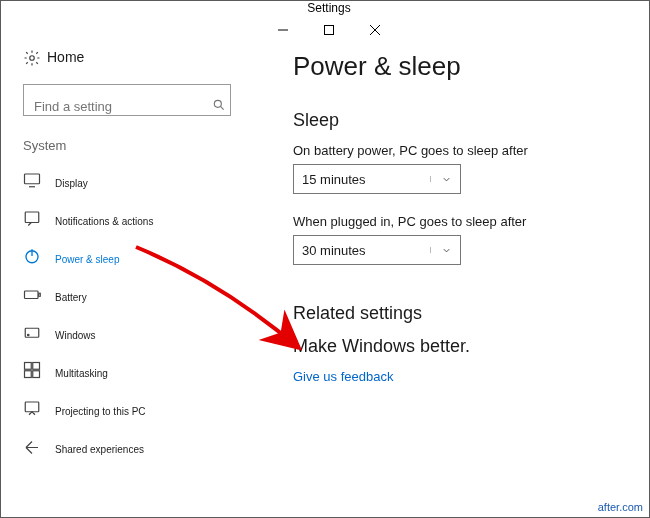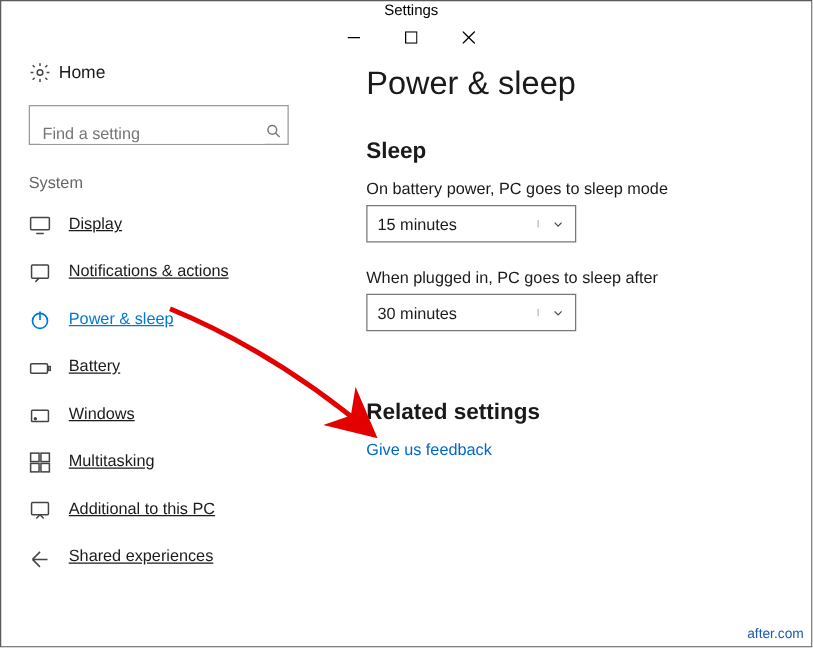--- a/index.html
+++ b/index.html
@@ -67,46 +67,45 @@
     border:0; outline:0; flex:1; font-size:13px; color:#333;
     font-family: inherit;
   }
   .group-label {
     padding: 0 22px 8px 22px;
     color:#666;
     font-size: 13px;
   }
   .nav-list { }
   .nav-item {
-    display:flex; align-items:flex-start;
+    display:flex; align-items:flex-end;
     gap:14px;
     padding: 10px 22px;
-    font-size: 13px;
+    font-size: 10px;
     cursor:pointer;
-    text-decoration:underline;
   }
   .nav-item .icon-slot { width:18px; height:18px; display:flex; align-items:center; justify-content:center; }
   .nav-item.active { color:#0078d7; }
   .nav-item.active .icon-slot svg { stroke:#0078d7; }
   .icon-slot svg { stroke:#444; }
 
   .main {
     flex:1;
     padding: 10px 20px 0 40px;
     position:relative;
   }
   h1.page-title {
     font-weight: 400;
     font-size: 26px;
     margin: 10px 0 28px 0;
   }
   h2.section {
-    font-weight: 700;
+    font-weight: 400;
     font-size: 18px;
-    margin: 16px 0 12px 0;
+    margin: 0 0 12px 0;
   }
   .field-label {
     font-size: 13px;
     margin-bottom: 6px;
   }
   .select-box {
     width: 168px; height: 30px;
     border:1px solid #777;
     display:flex; align-items:center;
     padding: 11px 8px;
@@ -257,41 +256,41 @@
           <span>Multitasking</span>
         </div>
 
         <div class="nav-item">
           <span class="icon-slot">
             <svg width="18" height="18" viewBox="0 0 24 24" fill="none" stroke-width="1.6">
                 <rect x="3" y="4" width="18" height="13" rx="1"></rect>
                 <path d="M8 21l4-4 4 4"></path>
               </svg>
           </span>
-          <span>Additional to this PC</span>
+          <span>Projecting to this PC</span>
         </div>
 
         <div class="nav-item">
           <span class="icon-slot">
             <svg width="18" height="18" viewBox="0 0 24 24" fill="none" stroke-width="1.6">
                 <path d="M4 14l8-8M4 14l8 8M4 14h16"></path>
               </svg>
           </span>
           <span>Shared experiences</span>
         </div>
 
       </div>
     </div>
 
     <div class="main">
       <h1 class="page-title">Power &amp; sleep</h1>
 
       <h2 class="section">Sleep</h2>
 
-      <div class="field-label">On battery power, PC goes to sleep mode</div>
+      <div class="field-label">On battery power, PC goes to sleep after</div>
       <div class="select-box">
         <span>15 minutes</span>
         <span class="chev">
           <svg width="11" height="11" viewBox="0 0 24 24" fill="none" stroke="#444" stroke-width="2">
               <polyline points="6 9 12 15 18 9"></polyline>
             </svg>
         </span>
       </div>
 
       <div class="field-label">When plugged in, PC goes to sleep after</div>
@@ -300,20 +299,21 @@
         <span class="chev">
           <svg width="11" height="11" viewBox="0 0 24 24" fill="none" stroke="#444" stroke-width="2">
               <polyline points="6 9 12 15 18 9"></polyline>
             </svg>
         </span>
       </div>
 
       <div style="height:18px"></div>
       <h2 class="section">Related settings</h2>
 
+      <h2 class="section">Make Windows better.</h2>
       <a class="link">Give us feedback</a>
     </div>
   </div>
 
   <svg class="arrow-overlay" viewBox="0 0 190 120">
     <defs>
       <marker id="ah" markerWidth="12" markerHeight="12" refX="9" refY="5" orient="auto">
         <path d="M0,0 L10,5 L0,10 L3,5 Z" fill="#e20000"></path>
       </marker>
     </defs>

